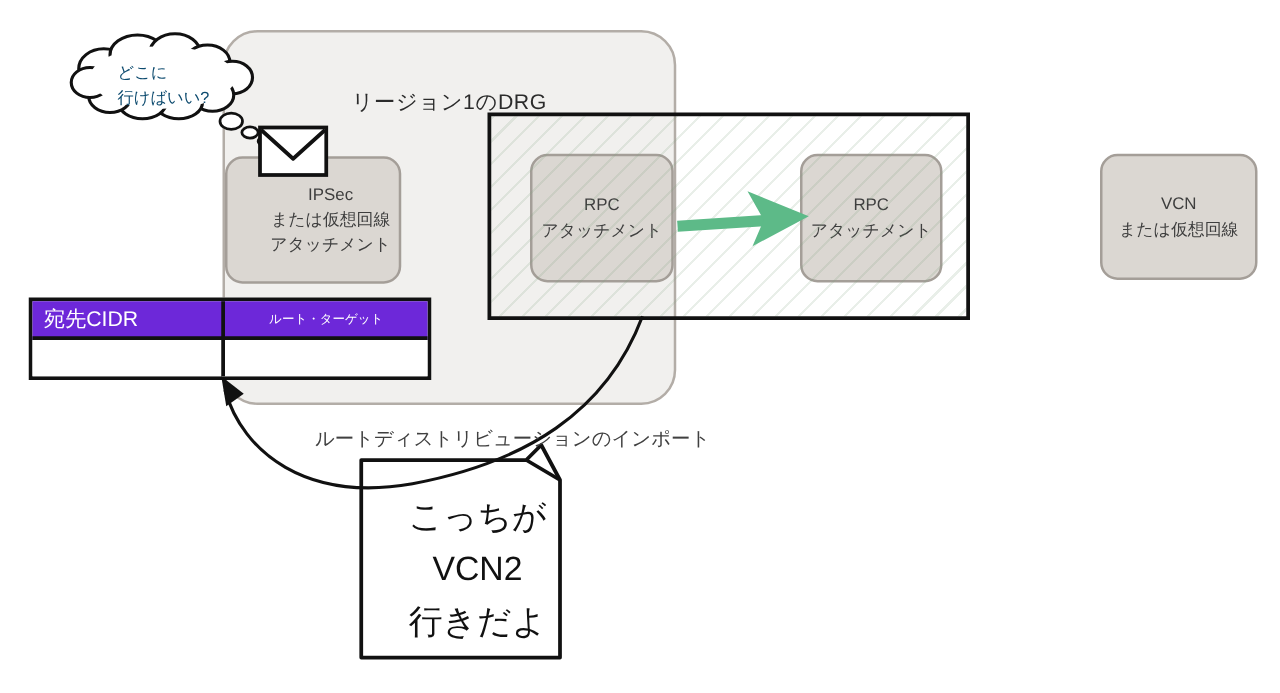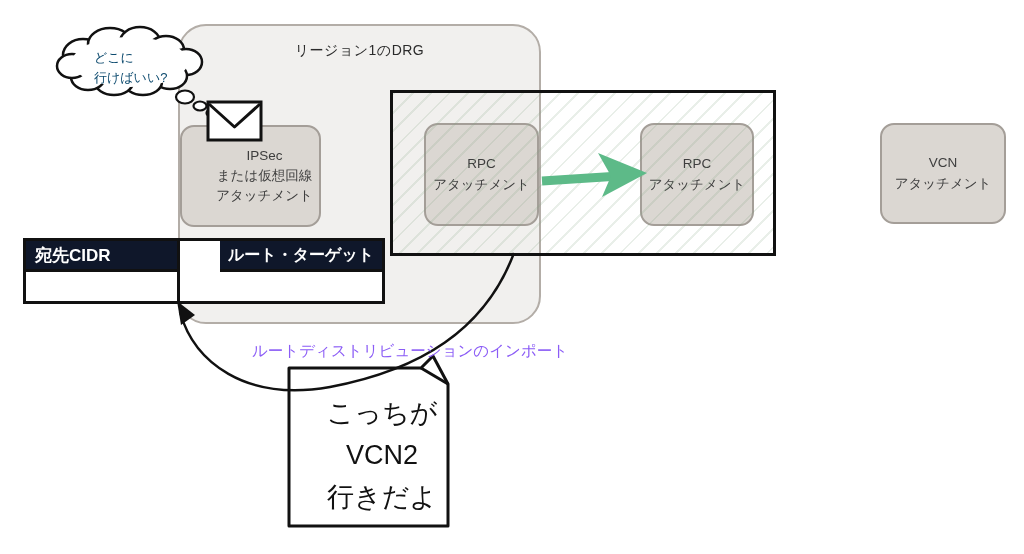--- a/index.html
+++ b/index.html
@@ -1,52 +1,52 @@
 <!DOCTYPE html>
 <html><head>
 <meta charset="utf-8">
 <style>
   html,body{margin:0;padding:0;background:#ffffff;}
   body{font-family:"Liberation Sans","DejaVu Sans",sans-serif;}
   #stage{position:relative;width:1024px;height:554px;background:#ffffff;overflow:hidden;}
 
   
   .region{position:absolute;background:#f1f0ee;border:2.5px solid #b3ada7;border-radius:28px;z-index:1;}
-  .region-title{position:absolute;top:16px;left:0;width:100%;text-align:center;
-    font-size:14px;color:#2b2b2b;letter-spacing:.5px;}
+  .region-title{position:absolute;top:44px;left:0;width:100%;text-align:center;
+    font-size:17px;color:#2b2b2b;letter-spacing:.5px;}
 
   
   .attach{position:absolute;background:#dbd7d2;border:2px solid #a49e98;border-radius:14px;
     display:flex;align-items:center;justify-content:center;text-align:center;z-index:2;}
   .attach-label{font-size:13.5px;line-height:1.5;color:#3e3e3e;white-space:pre-line;}
 
   
   .hatchbox{position:absolute;left:390px;top:90px;width:380px;height:160px;
     border:3px solid #111111;z-index:3;
     background:repeating-linear-gradient(135deg,rgba(125,160,125,.17) 0px,rgba(125,160,125,.17) 2px,transparent 2px,transparent 13px);}
 
   
   .rtable{position:absolute;left:23px;top:238px;z-index:4;border:3px solid #111;background:#fff;}
   .rtable .trow{display:flex;}
   .rtable .cell{box-sizing:border-box;border-right:3px solid #111;display:flex;align-items:center;}
   .rtable .cell:last-child{border-right:none;}
   .rtable .c1{width:154px;}
   .rtable .c2{width:162px;justify-content:center;}
-  .rtable .hrow .cell{background:#0f172a;color:#ffffff;font-weight:bold;height:31px;border-bottom:3px solid #111;}
+  .rtable .hrow .cell{background:#6d28d9;color:#ffffff;font-weight:normal;height:31px;border-bottom:3px solid #111;}
   .rtable .hrow .c1{font-size:17px;padding-left:9px;}
-  .rtable .hrow .c2{font-size:16px;margin-left:40px;}
+  .rtable .hrow .c2{font-size:10px;}
   .rtable .brow .cell{height:29px;background:#ffffff;font-size:14px;color:#222;padding-left:9px;}
 
   
   #overlay{position:absolute;left:0;top:0;z-index:5;pointer-events:none;}
 
   
   .cloud-text{position:absolute;left:94px;top:48px;z-index:6;font-size:13px;line-height:1.55;
     color:#0c4a6e;white-space:pre-line;}
-  .import-label{position:absolute;left:252px;top:341px;z-index:6;font-size:15.5px;color:#8b5cf6;white-space:nowrap;}
+  .import-label{position:absolute;left:252px;top:341px;z-index:6;font-size:15.5px;color:#404040;white-space:nowrap;}
   .note-text{position:absolute;left:289px;top:393px;width:186px;z-index:6;text-align:center;
     font-size:27px;line-height:1.55;color:#111;white-space:pre-line;}
 </style>
 </head>
 <body>
 
 <div id="stage">
 
   <div class="region" style="left:178px;top:24px;width:359px;height:296px;">
     <div class="region-title">リージョン1のDRG</div>
@@ -64,21 +64,21 @@
 アタッチメント</div>
   </div>
 
   <div class="attach" style="left:640px;top:123px;width:110px;height:99px;">
     <div class="attach-label">RPC
 アタッチメント</div>
   </div>
 
   <div class="attach" style="left:880px;top:123px;width:122px;height:97px;">
     <div class="attach-label">VCN
-アタッチメント</div>
+または仮想回線</div>
   </div>
 
   <div class="hatchbox"></div>
 
   <div class="rtable">
     <div class="trow hrow">
       <div class="cell c1">宛先CIDR</div>
       <div class="cell c2">ルート・ターゲット</div>
     </div>
     <div class="trow brow">

